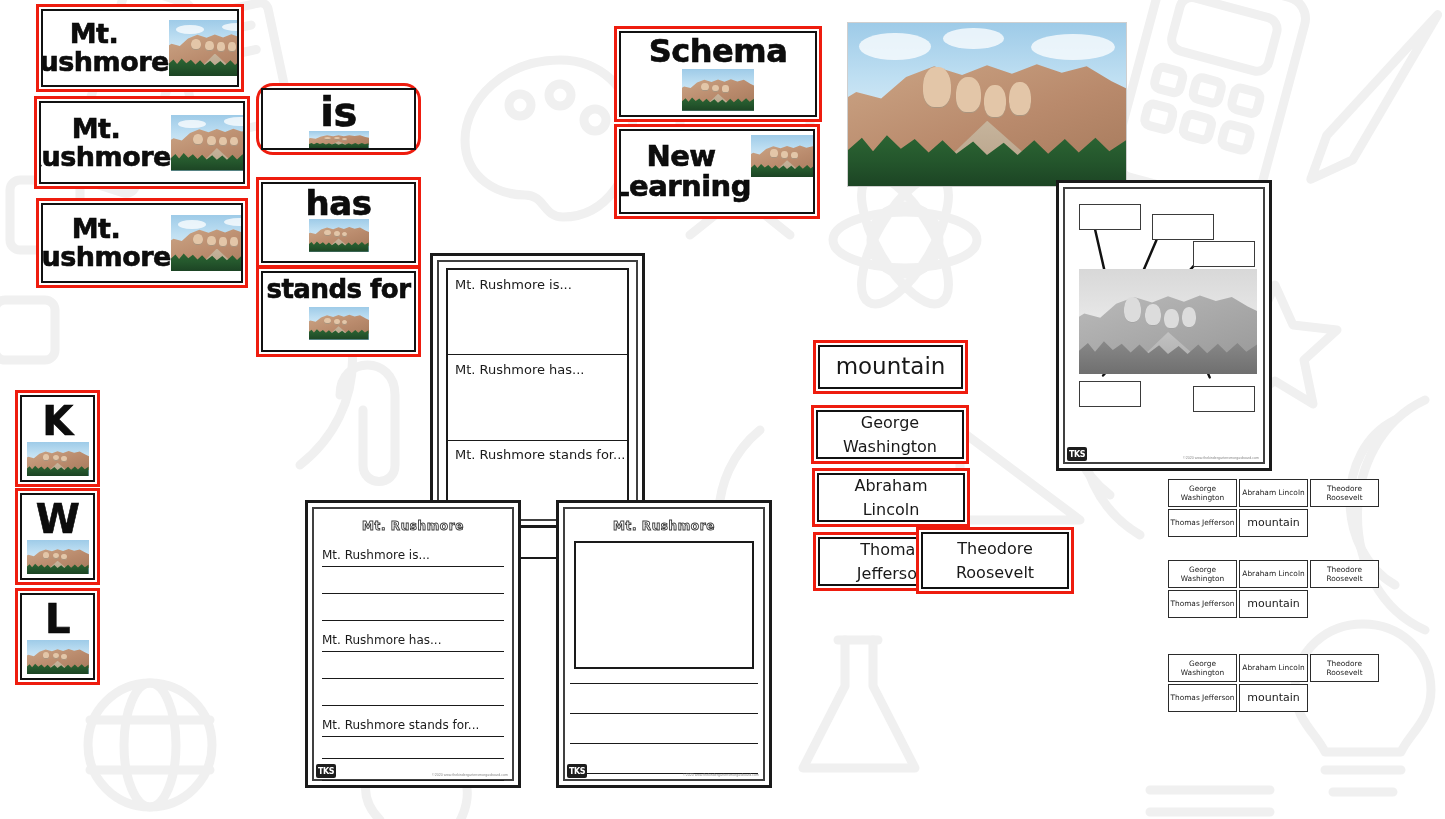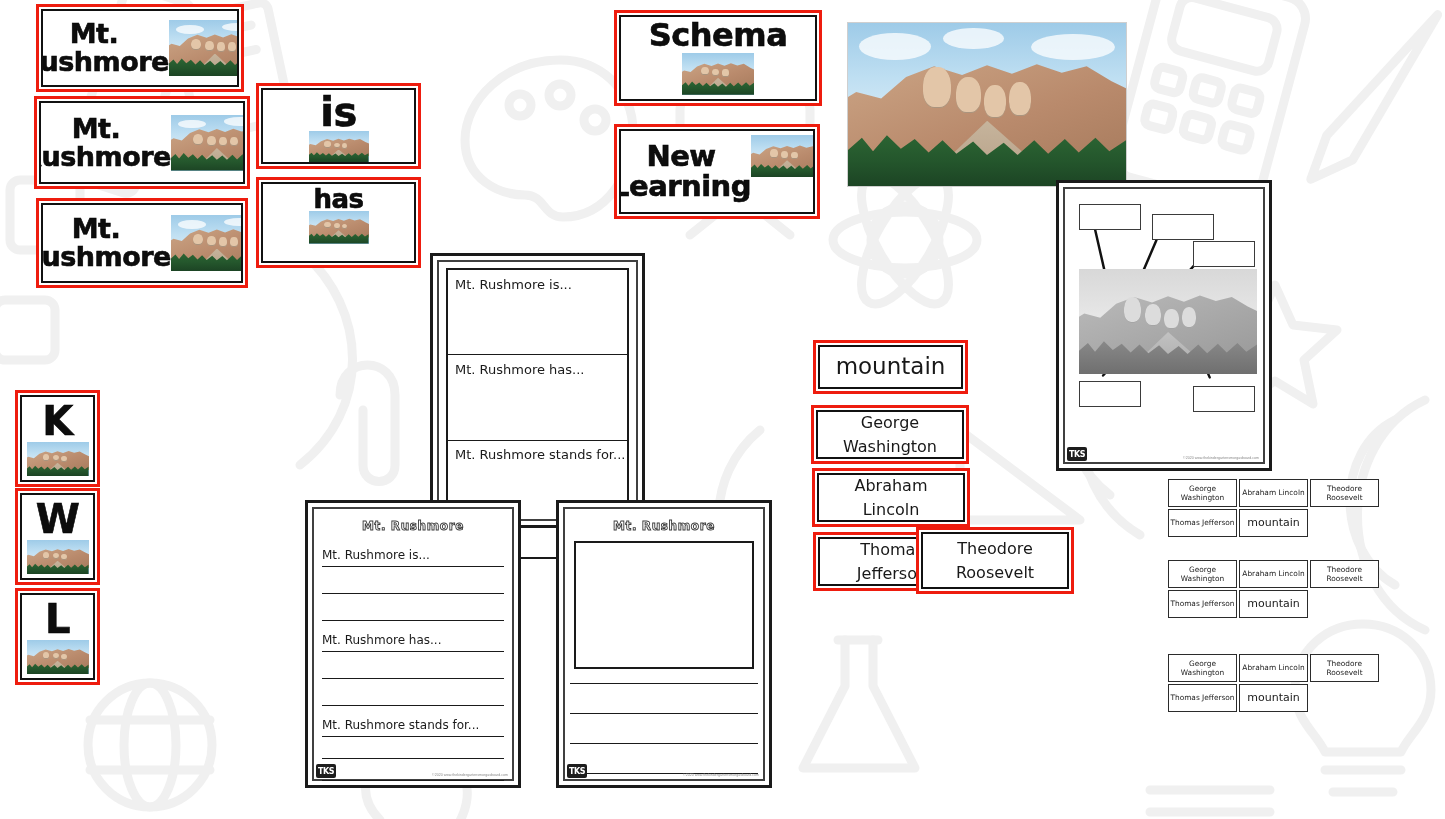--- a/index.html
+++ b/index.html
@@ -240,50 +240,64 @@
         <span class="face" style="left:24%;top:34%;width:11%;height:20%;"></span>
         <span class="face" style="left:39%;top:38%;width:10%;height:18%;"></span>
         <span class="face" style="left:52%;top:40%;width:9%;height:17%;"></span>
         <span class="face" style="left:64%;top:40%;width:9%;height:17%;"></span>
         <span class="scree"></span>
           <span class="trees"></span>
       </span>
     </div>
   </div>
 
-  <div class="rcard" style="left:256px;top:83px;width:165px;height:86px;">
+  <div class="rcard" style="left:256px;top:83px;width:165px;height:72px;border-radius:17px;">
     <div class="inner" style="flex-direction:column;justify-content:flex-start;padding-top:2px;">
       <span class="bubble" style="font-size:40px;">is</span>
       <span class="photo" style="width:60px;height:33px;margin-top:-2px;">
         <span class="sky"></span>
           <span class="rockmass"></span>
         <span class="face" style="left:26%;top:34%;width:11%;height:20%;"></span>
         <span class="face" style="left:42%;top:38%;width:10%;height:18%;"></span>
         <span class="face" style="left:56%;top:40%;width:9%;height:17%;"></span>
         <span class="scree"></span>
           <span class="trees"></span>
       </span>
     </div>
   </div>
 
   <div class="rcard" style="left:256px;top:177px;width:165px;height:91px;">
     <div class="inner" style="flex-direction:column;justify-content:flex-start;padding-top:2px;">
-      <span class="bubble" style="font-size:26px;">has</span>
+      <span class="bubble" style="font-size:34px;">has</span>
       <span class="photo" style="width:60px;height:33px;margin-top:-2px;">
         <span class="sky"></span>
           <span class="rockmass"></span>
         <span class="face" style="left:26%;top:34%;width:11%;height:20%;"></span>
         <span class="face" style="left:42%;top:38%;width:10%;height:18%;"></span>
         <span class="face" style="left:56%;top:40%;width:9%;height:17%;"></span>
         <span class="scree"></span>
           <span class="trees"></span>
       </span>
     </div>
   </div>
 
+  <div class="rcard" style="left:256px;top:266px;width:165px;height:91px;">
+    <div class="inner" style="flex-direction:column;justify-content:flex-start;padding-top:3px;">
+      <span class="bubble" style="font-size:26px;">stands for</span>
+      <span class="photo" style="width:60px;height:33px;margin-top:4px;">
+        <span class="sky"></span>
+          <span class="rockmass"></span>
+        <span class="face" style="left:26%;top:34%;width:11%;height:20%;"></span>
+        <span class="face" style="left:42%;top:38%;width:10%;height:18%;"></span>
+        <span class="face" style="left:56%;top:40%;width:9%;height:17%;"></span>
+        <span class="scree"></span>
+          <span class="trees"></span>
+      </span>
+    </div>
+  </div>
 
   <div class="rcard" style="left:15px;top:390px;width:85px;height:97px;">
     <div class="inner" style="flex-direction:column;justify-content:center;">
       <span class="bubble" style="font-size:40px;">K</span>
       <span class="photo" style="width:62px;height:34px;margin-top:1px;">
         <span class="sky"></span>
           <span class="rockmass"></span>
         <span class="face" style="left:26%;top:34%;width:11%;height:20%;"></span>
         <span class="face" style="left:42%;top:38%;width:10%;height:18%;"></span>
         <span class="face" style="left:56%;top:40%;width:9%;height:17%;"></span>
@@ -316,21 +330,21 @@
           <span class="rockmass"></span>
         <span class="face" style="left:26%;top:34%;width:11%;height:20%;"></span>
         <span class="face" style="left:42%;top:38%;width:10%;height:18%;"></span>
         <span class="face" style="left:56%;top:40%;width:9%;height:17%;"></span>
         <span class="scree"></span>
           <span class="trees"></span>
       </span>
     </div>
   </div>
 
-  <div class="rcard" style="left:614px;top:10px;width:208px;height:96px;">
+  <div class="rcard" style="left:614px;top:26px;width:208px;height:96px;">
     <div class="inner" style="flex-direction:column;justify-content:flex-start;padding-top:2px;">
       <span class="bubble" style="font-size:32px;">Schema</span>
       <span class="photo" style="width:72px;height:42px;margin-top:1px;">
         <span class="sky"></span>
           <span class="rockmass"></span>
         <span class="face" style="left:26%;top:34%;width:11%;height:20%;"></span>
         <span class="face" style="left:42%;top:38%;width:10%;height:18%;"></span>
         <span class="face" style="left:56%;top:40%;width:9%;height:17%;"></span>
         <span class="scree"></span>
           <span class="trees"></span>

